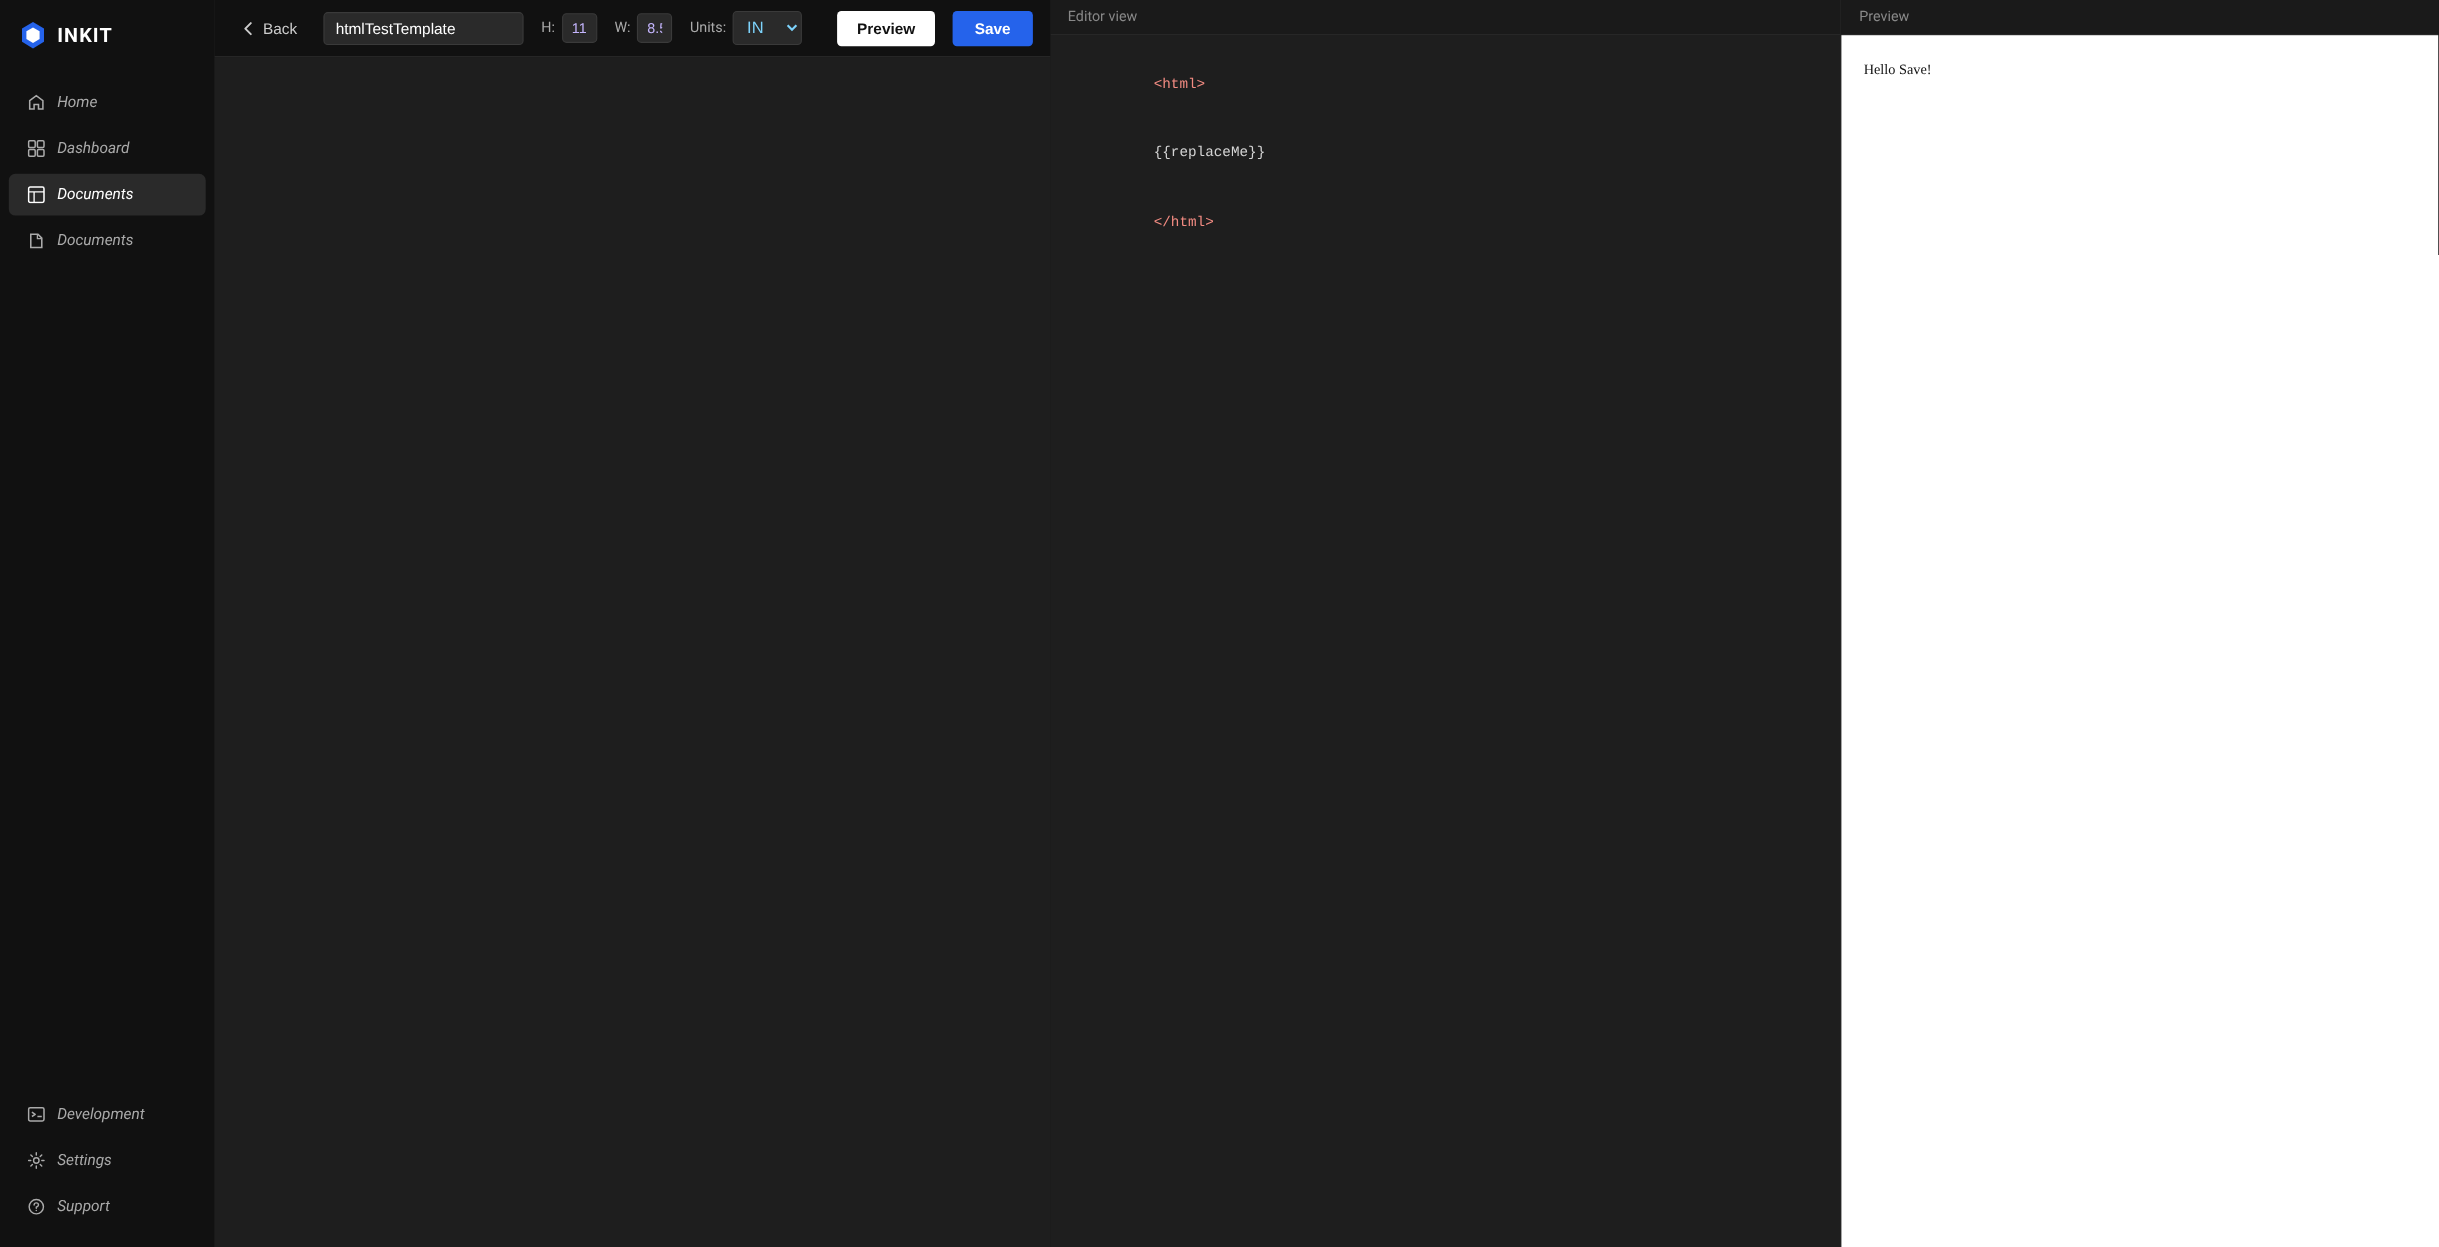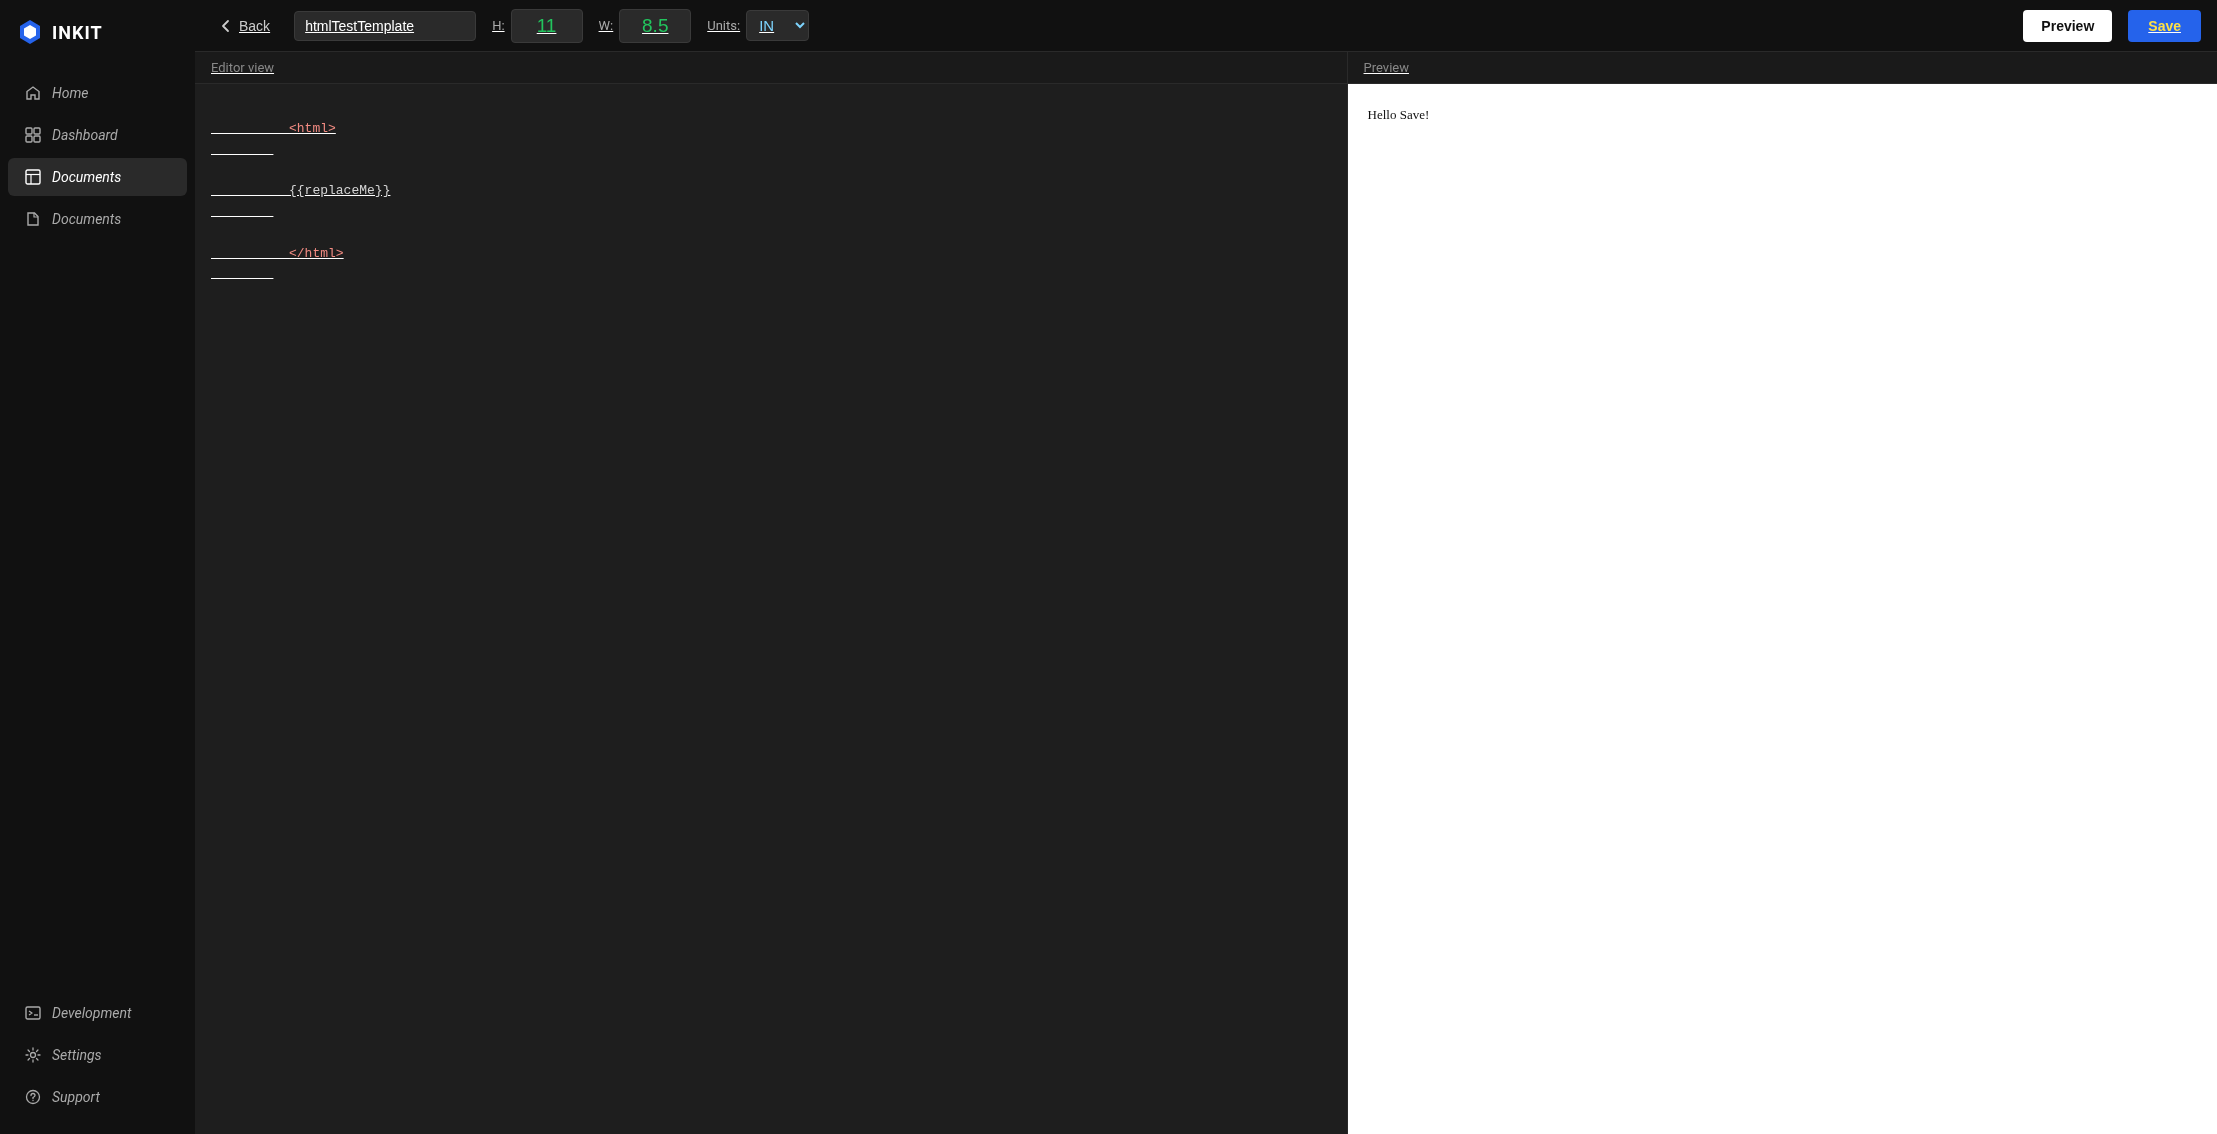--- a/index.html
+++ b/index.html
@@ -54,24 +54,22 @@
     .nav-bottom {
       padding: 8px 0 16px;
       display: flex;
       flex-direction: column;
     }
 
     
     #main {
       flex: 1;
       display: flex;
-      flex-direction: column;
       background: #1e1e1e;
       overflow: hidden;
-      text-decoration: underline;
     }
 
     
     #topbar {
       background: #111;
       display: flex;
       align-items: center;
       padding: 0 16px;
       height: 52px;
       gap: 16px;
@@ -102,24 +100,24 @@
       display: flex;
       align-items: center;
       gap: 6px;
       font-size: 13px;
       color: #aaa;
     }
     .dimension-input {
       background: #2a2a2a;
       border: 1px solid #3a3a3a;
       border-radius: 4px;
-      color: #22c55e;
-      font-size: 19px;
+      color: #c4b5fd;
+      font-size: 13px;
       padding: 5px 8px;
-      width: 72px;
+      width: 32px;
       text-align: center;
     }
     .units-select {
       background: #2a2a2a;
       border: 1px solid #3a3a3a;
       border-radius: 4px;
       color: #7dd3fc;
       font-size: 15px;
       padding: 5px 8px;
       cursor: pointer;
@@ -130,21 +128,21 @@
       color: #111;
       border: none;
       border-radius: 4px;
       font-size: 14px;
       font-weight: 600;
       padding: 8px 18px;
       cursor: pointer;
     }
     .save-btn {
       background: #2563eb;
-      color: #fde047;
+      color: #ffffff;
       border: none;
       border-radius: 4px;
       font-size: 14px;
       font-weight: 600;
       padding: 8px 20px;
       cursor: pointer;
     }
 
     
     #editor-area {

